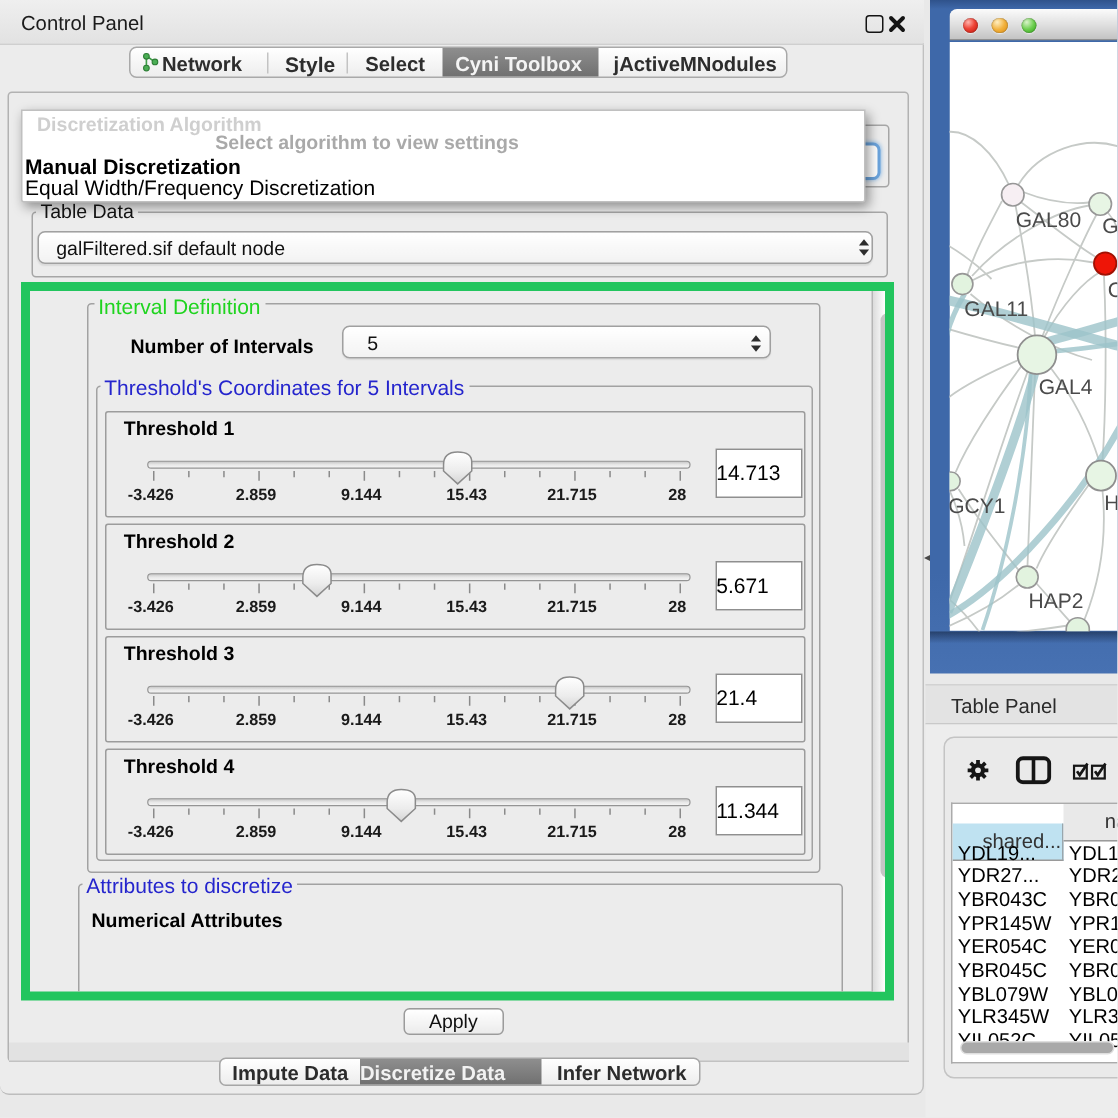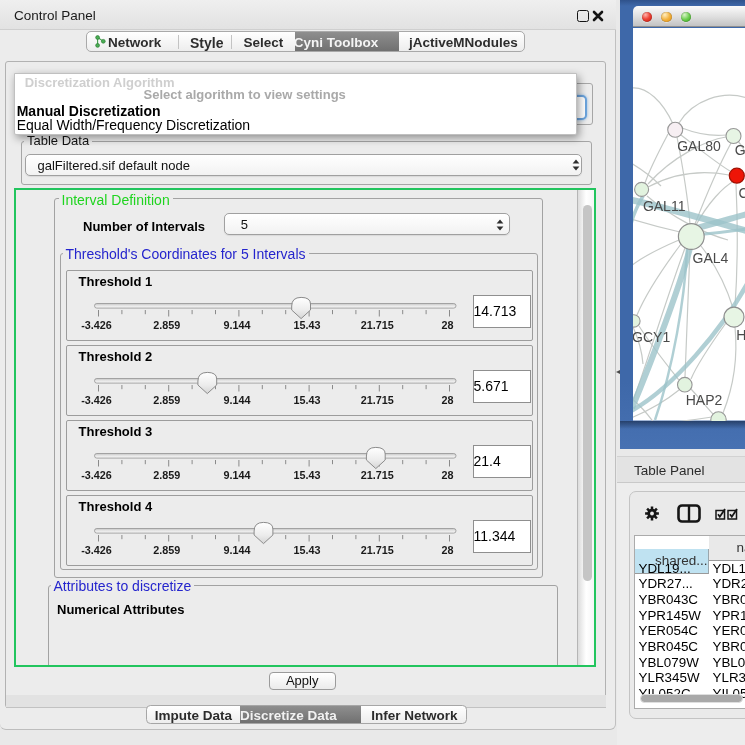--- a/index.html
+++ b/index.html
@@ -39,42 +39,42 @@
   <path d="M2.6,4 L2.6,9 M3.8,3.2 L7,5.4" stroke="#3f9e49" stroke-width="1.1" fill="none"></path>
   <circle cx="2.6" cy="2.5" r="1.9" fill="#4aae54" stroke="#2e7d36" stroke-width="0.7"></circle>
   <circle cx="2.6" cy="10.4" r="1.9" fill="#4aae54" stroke="#2e7d36" stroke-width="0.7"></circle>
   <circle cx="8.3" cy="6.3" r="1.9" fill="#4aae54" stroke="#2e7d36" stroke-width="0.7"></circle>
 </svg>
 <div class="abs" style="left:108px;top:35px;font-size:13.5px;font-weight:600;color:#2d2d2d">Network</div>
 <div class="sep" style="left:178px;top:35px;height:14px"></div>
 <div class="abs" style="left:190px;top:35px;font-size:14px;font-weight:600;color:#2d2d2d">Style</div>
 <div class="sep" style="left:231px;top:35px;height:14px"></div>
 <div class="abs" style="left:243.5px;top:35px;font-size:13.5px;font-weight:600;color:#2d2d2d">Select</div>
-<div class="abs" style="left:293.7px;top:35px;width:104px;font-size:13.5px;font-weight:600;color:#f4f4f4">Cyni Toolbox</div>
+<div class="abs" style="left:293.7px;top:35px;width:104px;text-align:center;font-size:13.5px;font-weight:600;color:#f4f4f4">Cyni Toolbox</div>
 <div class="abs" style="left:409px;top:35px;font-size:13.5px;font-weight:600;color:#2d2d2d">jActiveMNodules</div>
 
 <div class="abs" style="left:5px;top:60.5px;width:601px;height:647.5px;border:1px solid #b2b2b2;
      border-radius:3px;background:#ececec;box-sizing:border-box"></div>
 <div class="abs" style="left:5.5px;top:694.5px;width:600px;height:13px;background:#e2e2e2;border-bottom:1px solid #c2c2c2;box-sizing:border-box"></div>
 
 <div class="grp" style="left:20.5px;top:83px;width:572px;height:42px"></div>
 <div class="abs" style="left:553px;top:95px;width:34px;height:24.5px;background:#fff;border:2px solid #6ba3dc;
      border-radius:5px;box-sizing:border-box;box-shadow:0 0 3px #86b6e4"></div>
 
 <div class="grp" style="left:20.5px;top:141px;width:571.5px;height:44px"></div>
 <div class="glab" style="left:24px;top:134px;font-size:13px;color:#141414">Table Data</div>
 <div class="combo" style="left:24.5px;top:153.5px;width:557.5px;height:22.5px;line-height:21px">
   <span style="padding-left:12px">galFiltered.sif default node</span>
 </div>
 <svg class="abs" style="left:571.5px;top:158.5px" width="8" height="12" viewBox="0 0 8 12">
   <path d="M4,0.5 L7.4,4.6 L0.6,4.6 Z" fill="#2e2e2e"></path>
   <path d="M4,11.5 L7.4,7.4 L0.6,7.4 Z" fill="#2e2e2e"></path>
 </svg>
 
-<div class="abs" style="left:13.5px;top:188px;width:582px;height:478.5px;border:2px solid #22c55e;background:#ececec;box-sizing:border-box;overflow:hidden">
+<div class="abs" style="left:13.5px;top:188px;width:582px;height:478.5px;border:6px solid #22c55e;background:#ececec;box-sizing:border-box;overflow:hidden">
 <svg width="0" height="0" style="position:absolute">
       <defs>
         <linearGradient id="tg" x1="0" y1="0" x2="0" y2="1">
           <stop offset="0" stop-color="#c3c3c3"></stop>
           <stop offset="0.5" stop-color="#e8e8e8"></stop>
           <stop offset="1" stop-color="#f6f6f6"></stop>
         </linearGradient>
         <linearGradient id="thg" x1="0" y1="0" x2="0" y2="1">
           <stop offset="0" stop-color="#ffffff"></stop>
           <stop offset="0.6" stop-color="#ececec"></stop>

